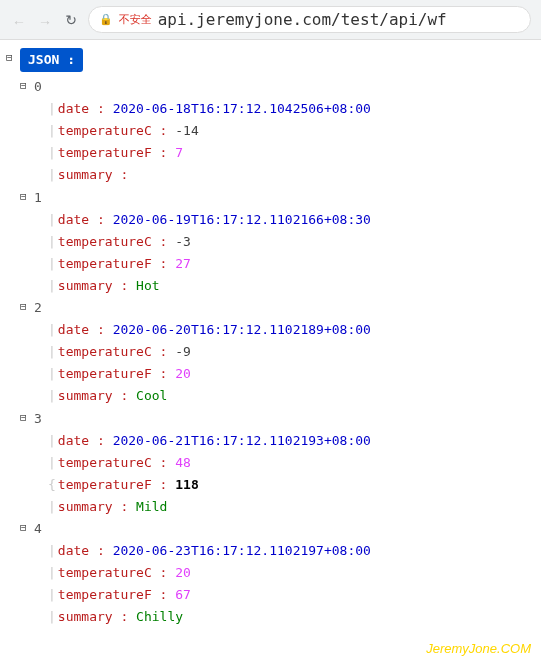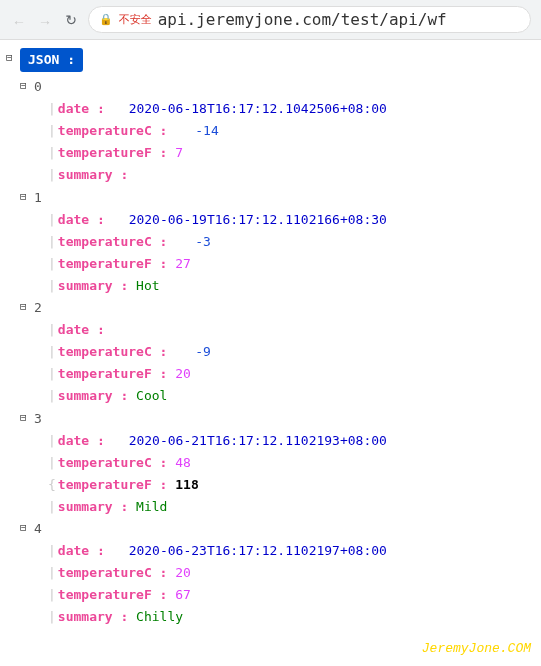--- a/index.html
+++ b/index.html
@@ -84,38 +84,38 @@
       font-size: 11px;
       margin-top: 1px;
     }
 
     .index-num {
       color: #555;
       min-width: 14px;
     }
 
     .key-label {
-      color: #ec4899;
-      font-weight: bold;
-    }
-
-    .value-date { color: #00c; margin-left: 16px; }
-    .value-neg  { color: #1d4ed8; margin-left: 20px; }
+      color: #b91c1c;
+      font-weight: normal;
+    }
+
+    .value-date { color: #00c; }
+    .value-neg  { color: #404040; }
     .value-pos  { color: #e040fb; }
     .value-str  { color: #008000; }
     .value-special { color: #000000; font-weight: bold; }
 
     .watermark {
       position: fixed;
       bottom: 10px;
       right: 10px;
       color: #ffd700;
       font-size: 13px;
       font-style: italic;
-      font-family: Liberation Mono, monospace;
+      font-family: Liberation Sans, sans-serif;
       pointer-events: none;
     }
   </style>
 </head>
 <body>
 
 <div class="browser-chrome">
   <button class="nav-btn" disabled="">←</button>
   <button class="nav-btn" disabled="">→</button>
   <button class="nav-btn">↻</button>
@@ -200,20 +200,21 @@
       <div style="padding-left: 14px;">
     <div class="tree-row">
       <span class="toggle-btn">⊟</span>
       <span class="index-num">2</span>
     </div>
     <div style="padding-left:28px">
       <div class="tree-row">
         <span style="color:#ccc;margin-right:2px">|</span>
         <span class="key-label">date :</span>
         <span>&nbsp;</span>
+        <span class="value-date">2020-06-20T16:17:12.1102189+08:00</span>
       </div>
       <div class="tree-row">
         <span style="color:#ccc;margin-right:2px">|</span>
         <span class="key-label">temperatureC :</span>
         <span>&nbsp;</span>
         <span class="value-neg">-9</span>
       </div>
       <div class="tree-row">
         <span style="color:#ccc;margin-right:2px">|</span>
         <span class="key-label">temperatureF :</span>

